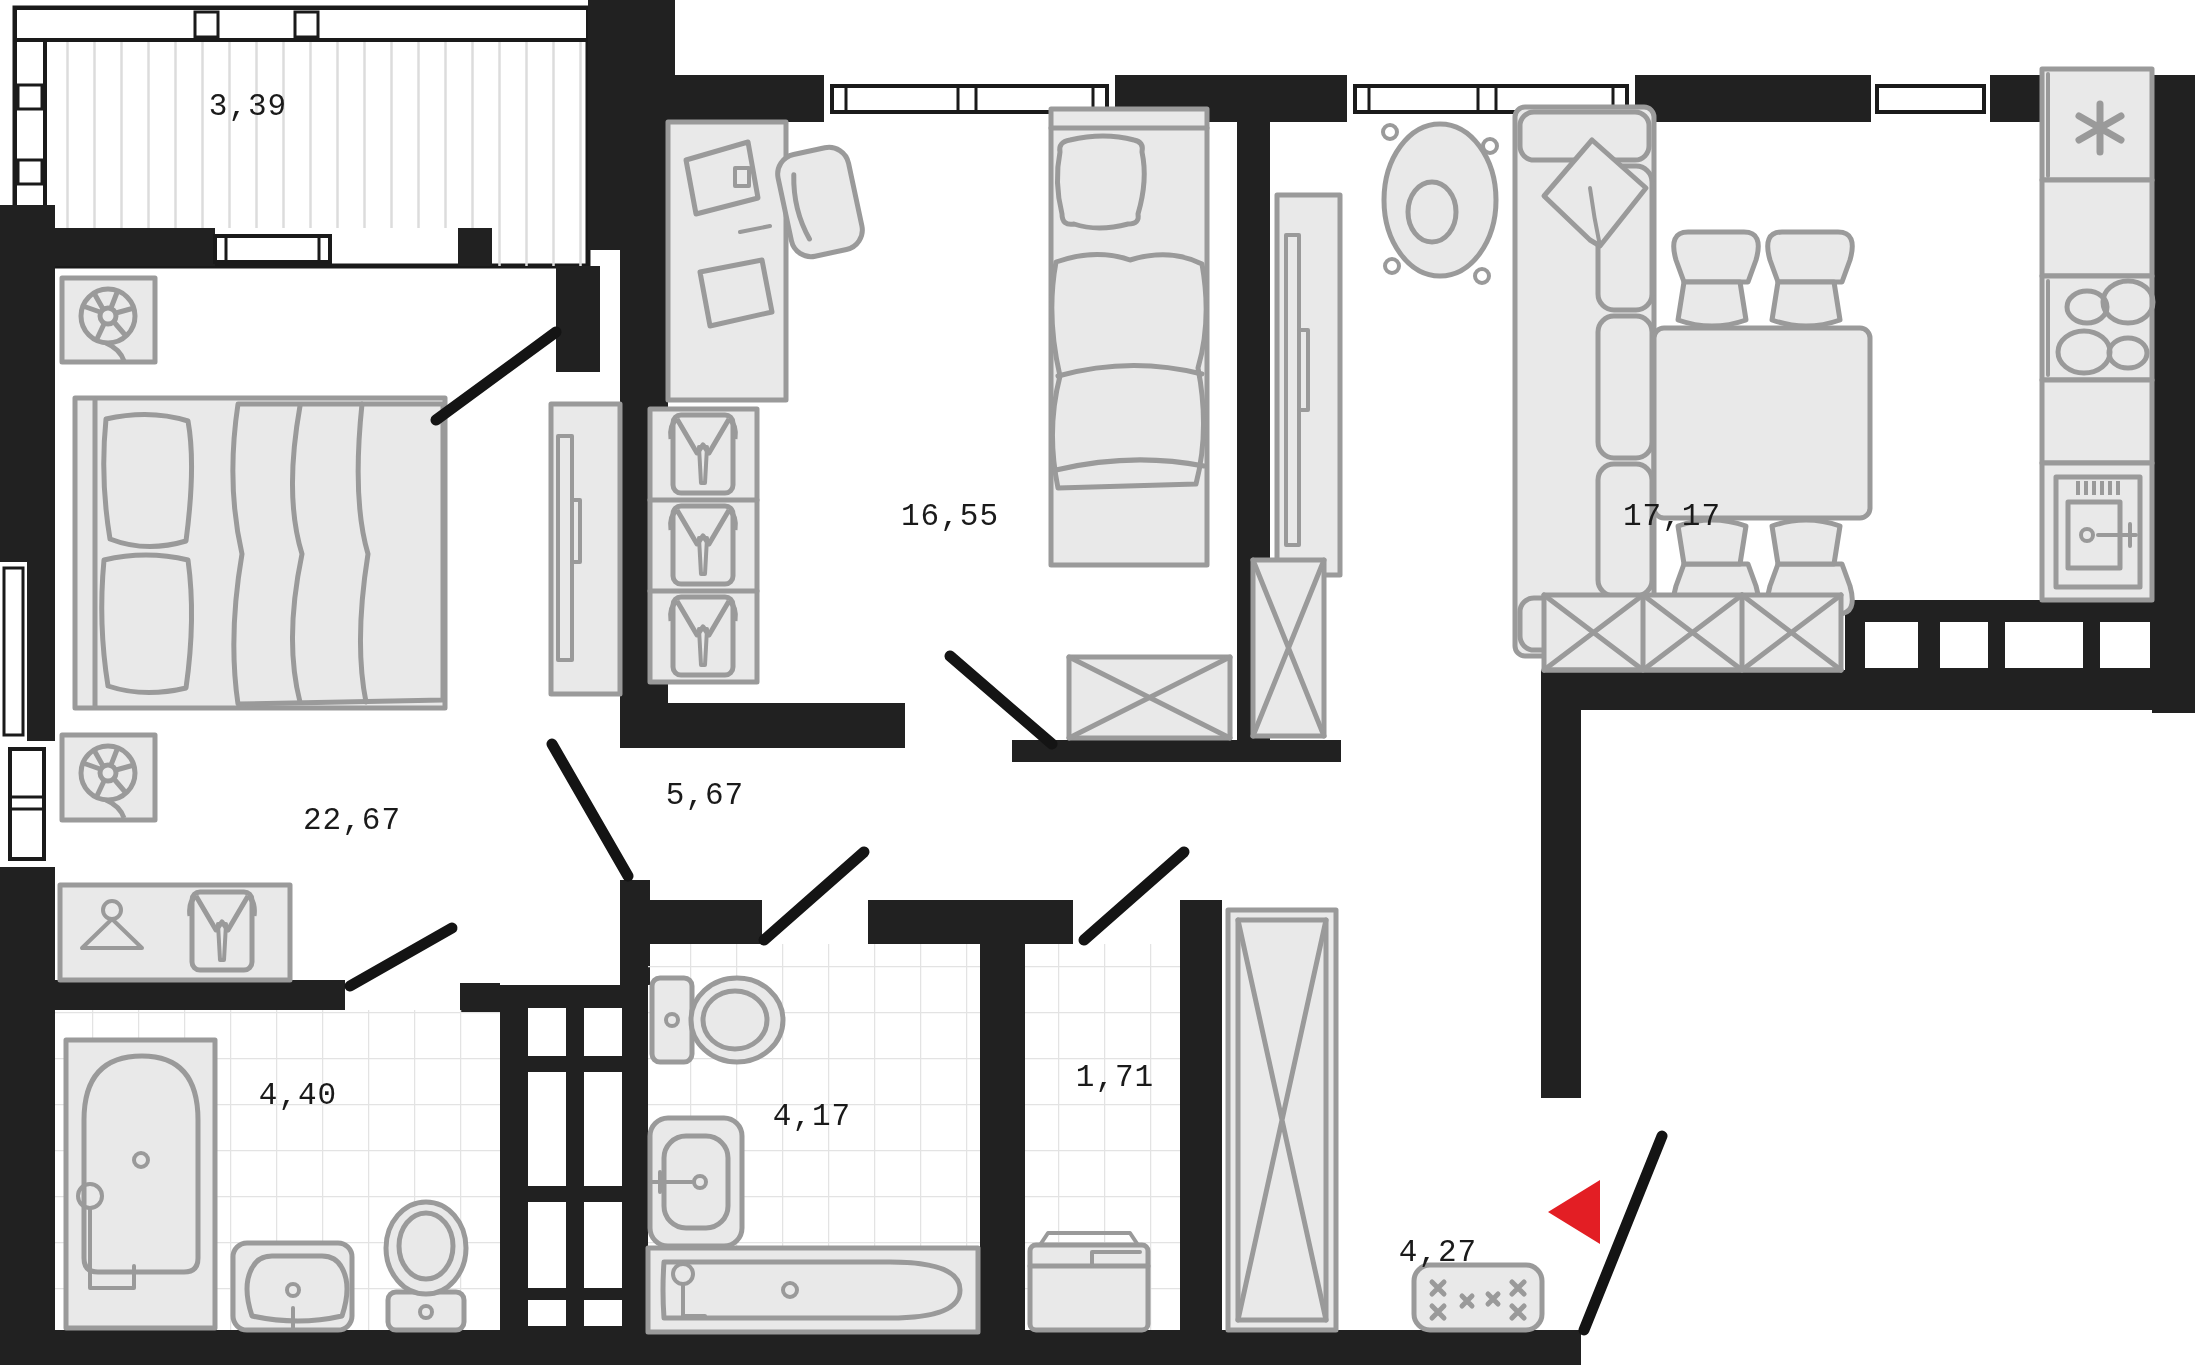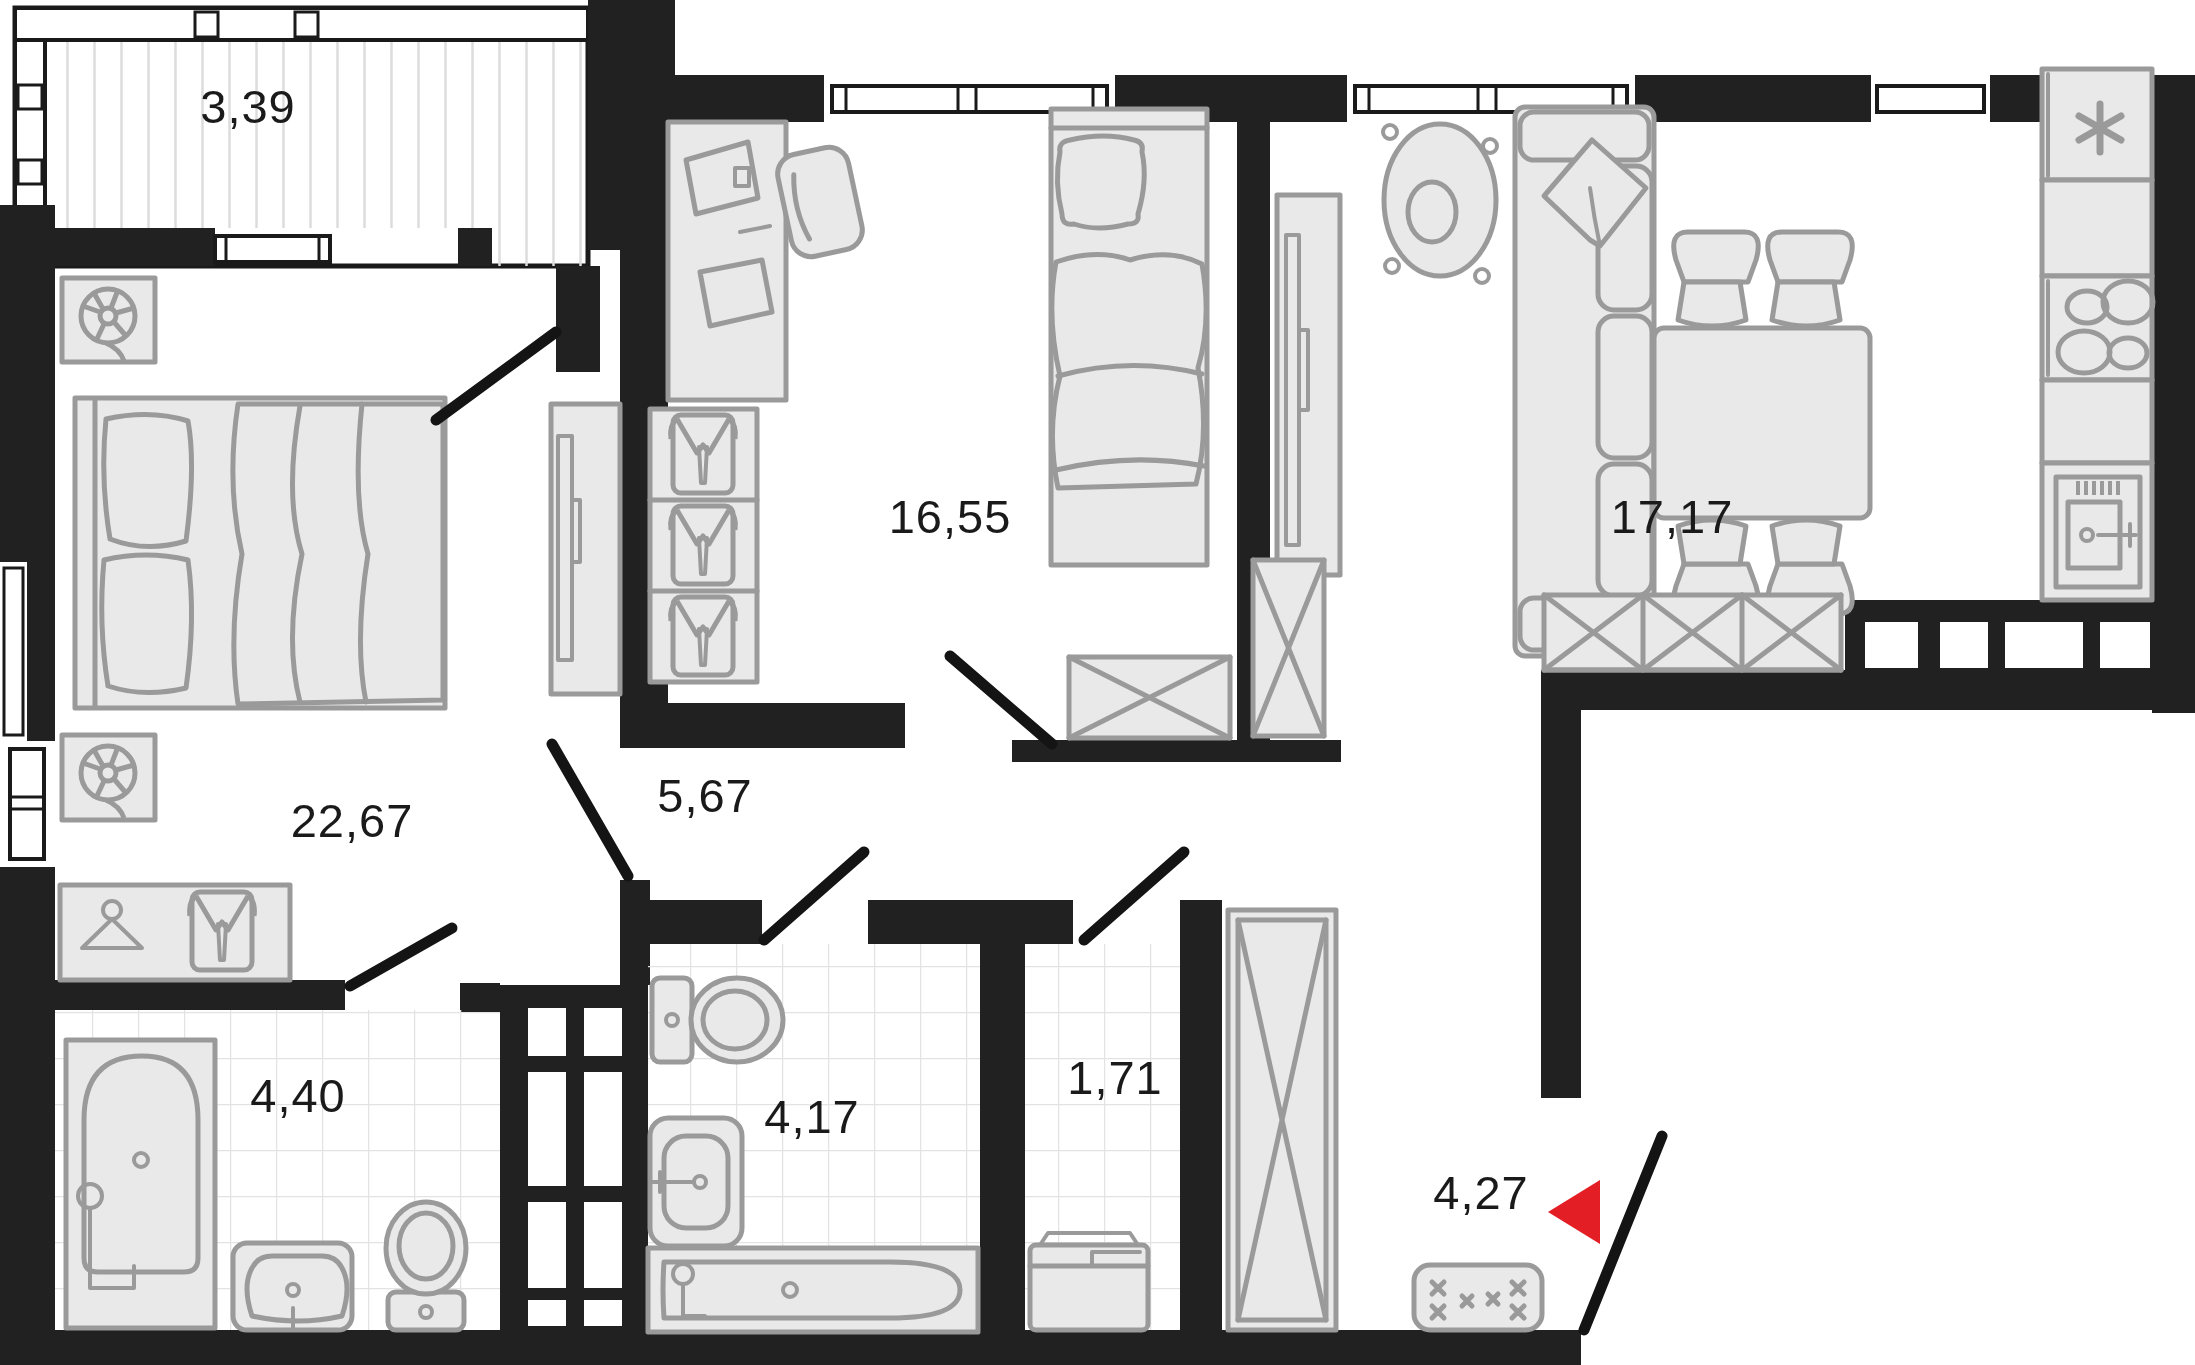--- a/index.html
+++ b/index.html
@@ -15,24 +15,25 @@
   .hole{fill:#ffffff;}
   .furn{fill:#e9e9e9;stroke:#9a9a9a;stroke-width:5;stroke-linejoin:round;stroke-linecap:round;}
   .fline{fill:none;stroke:#9a9a9a;stroke-width:5;stroke-linejoin:round;stroke-linecap:round;}
   .fthin{fill:none;stroke:#9a9a9a;stroke-width:4;stroke-linejoin:round;stroke-linecap:round;}
   .frame{fill:#ffffff;stroke:#1a1a1a;stroke-width:4;}
   .fr3{fill:none;stroke:#1a1a1a;stroke-width:3;}
   .door{fill:none;stroke:#141414;stroke-width:11;stroke-linecap:round;}
   .room-label{
     position:absolute;
     transform:translate(-50%,-50%);
-    font-size:47px;
+    font-size:31px;
     color:#1a1a1a;
     white-space:nowrap;
     letter-spacing:1px;
+    font-family:Liberation Mono, monospace;
   }
 </style>
 </head>
 <body>
 
 <div class="plan">
 <svg viewBox="0 0 2195 1365" width="2195" height="1365">
   <defs>
     <pattern id="tile" width="46" height="46" patternUnits="userSpaceOnUse">
       <path d="M46 0H0V46" fill="none" stroke="#e3e3e3" stroke-width="2.5"></path>
@@ -388,14 +389,14 @@
 </svg>
 
   <div class="room-label" style="left:248px;top:106px;">3,39</div>
   <div class="room-label" style="left:352px;top:820px;">22,67</div>
   <div class="room-label" style="left:950px;top:516px;">16,55</div>
   <div class="room-label" style="left:1672px;top:516px;">17,17</div>
   <div class="room-label" style="left:705px;top:795px;text-align:center;">5,67</div>
   <div class="room-label" style="left:298px;top:1095px;">4,40</div>
   <div class="room-label" style="left:812px;top:1077px;margin-top:39px;">4,17</div>
   <div class="room-label" style="left:1115px;top:1077px;">1,71</div>
-  <div class="room-label" style="left:1438px;top:1192px;margin-left:43px;">4,27</div>
+  <div class="room-label" style="left:1438px;top:1252px;">4,27</div>
 </div>
 
 </body></html>

